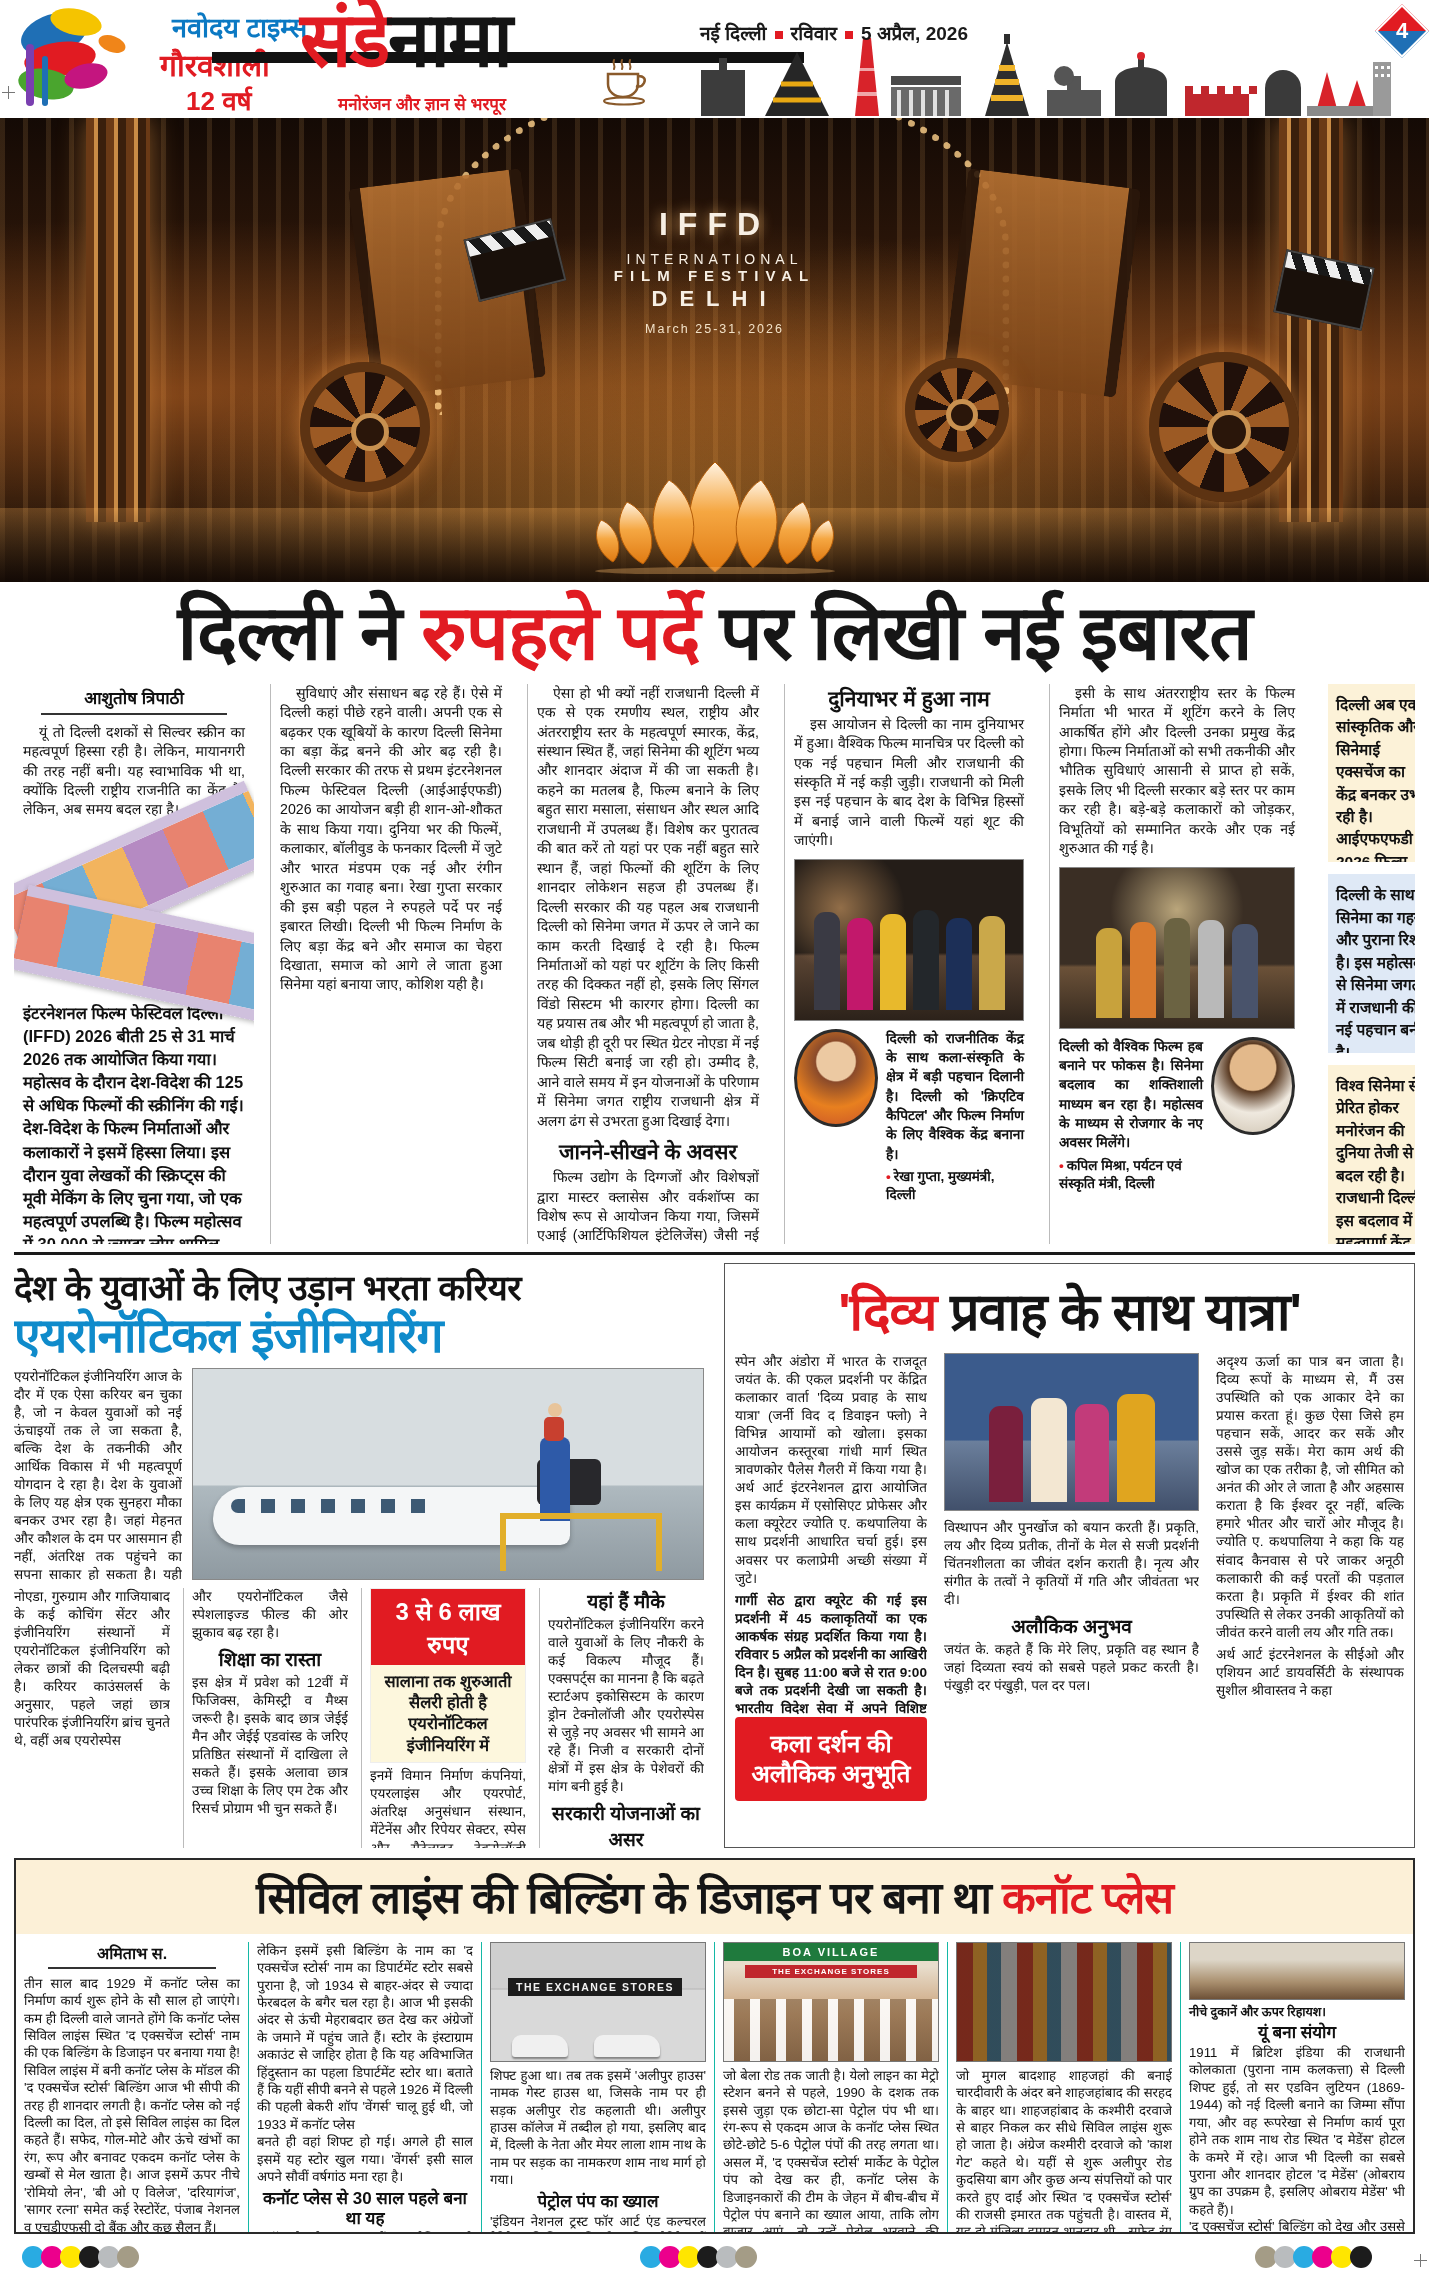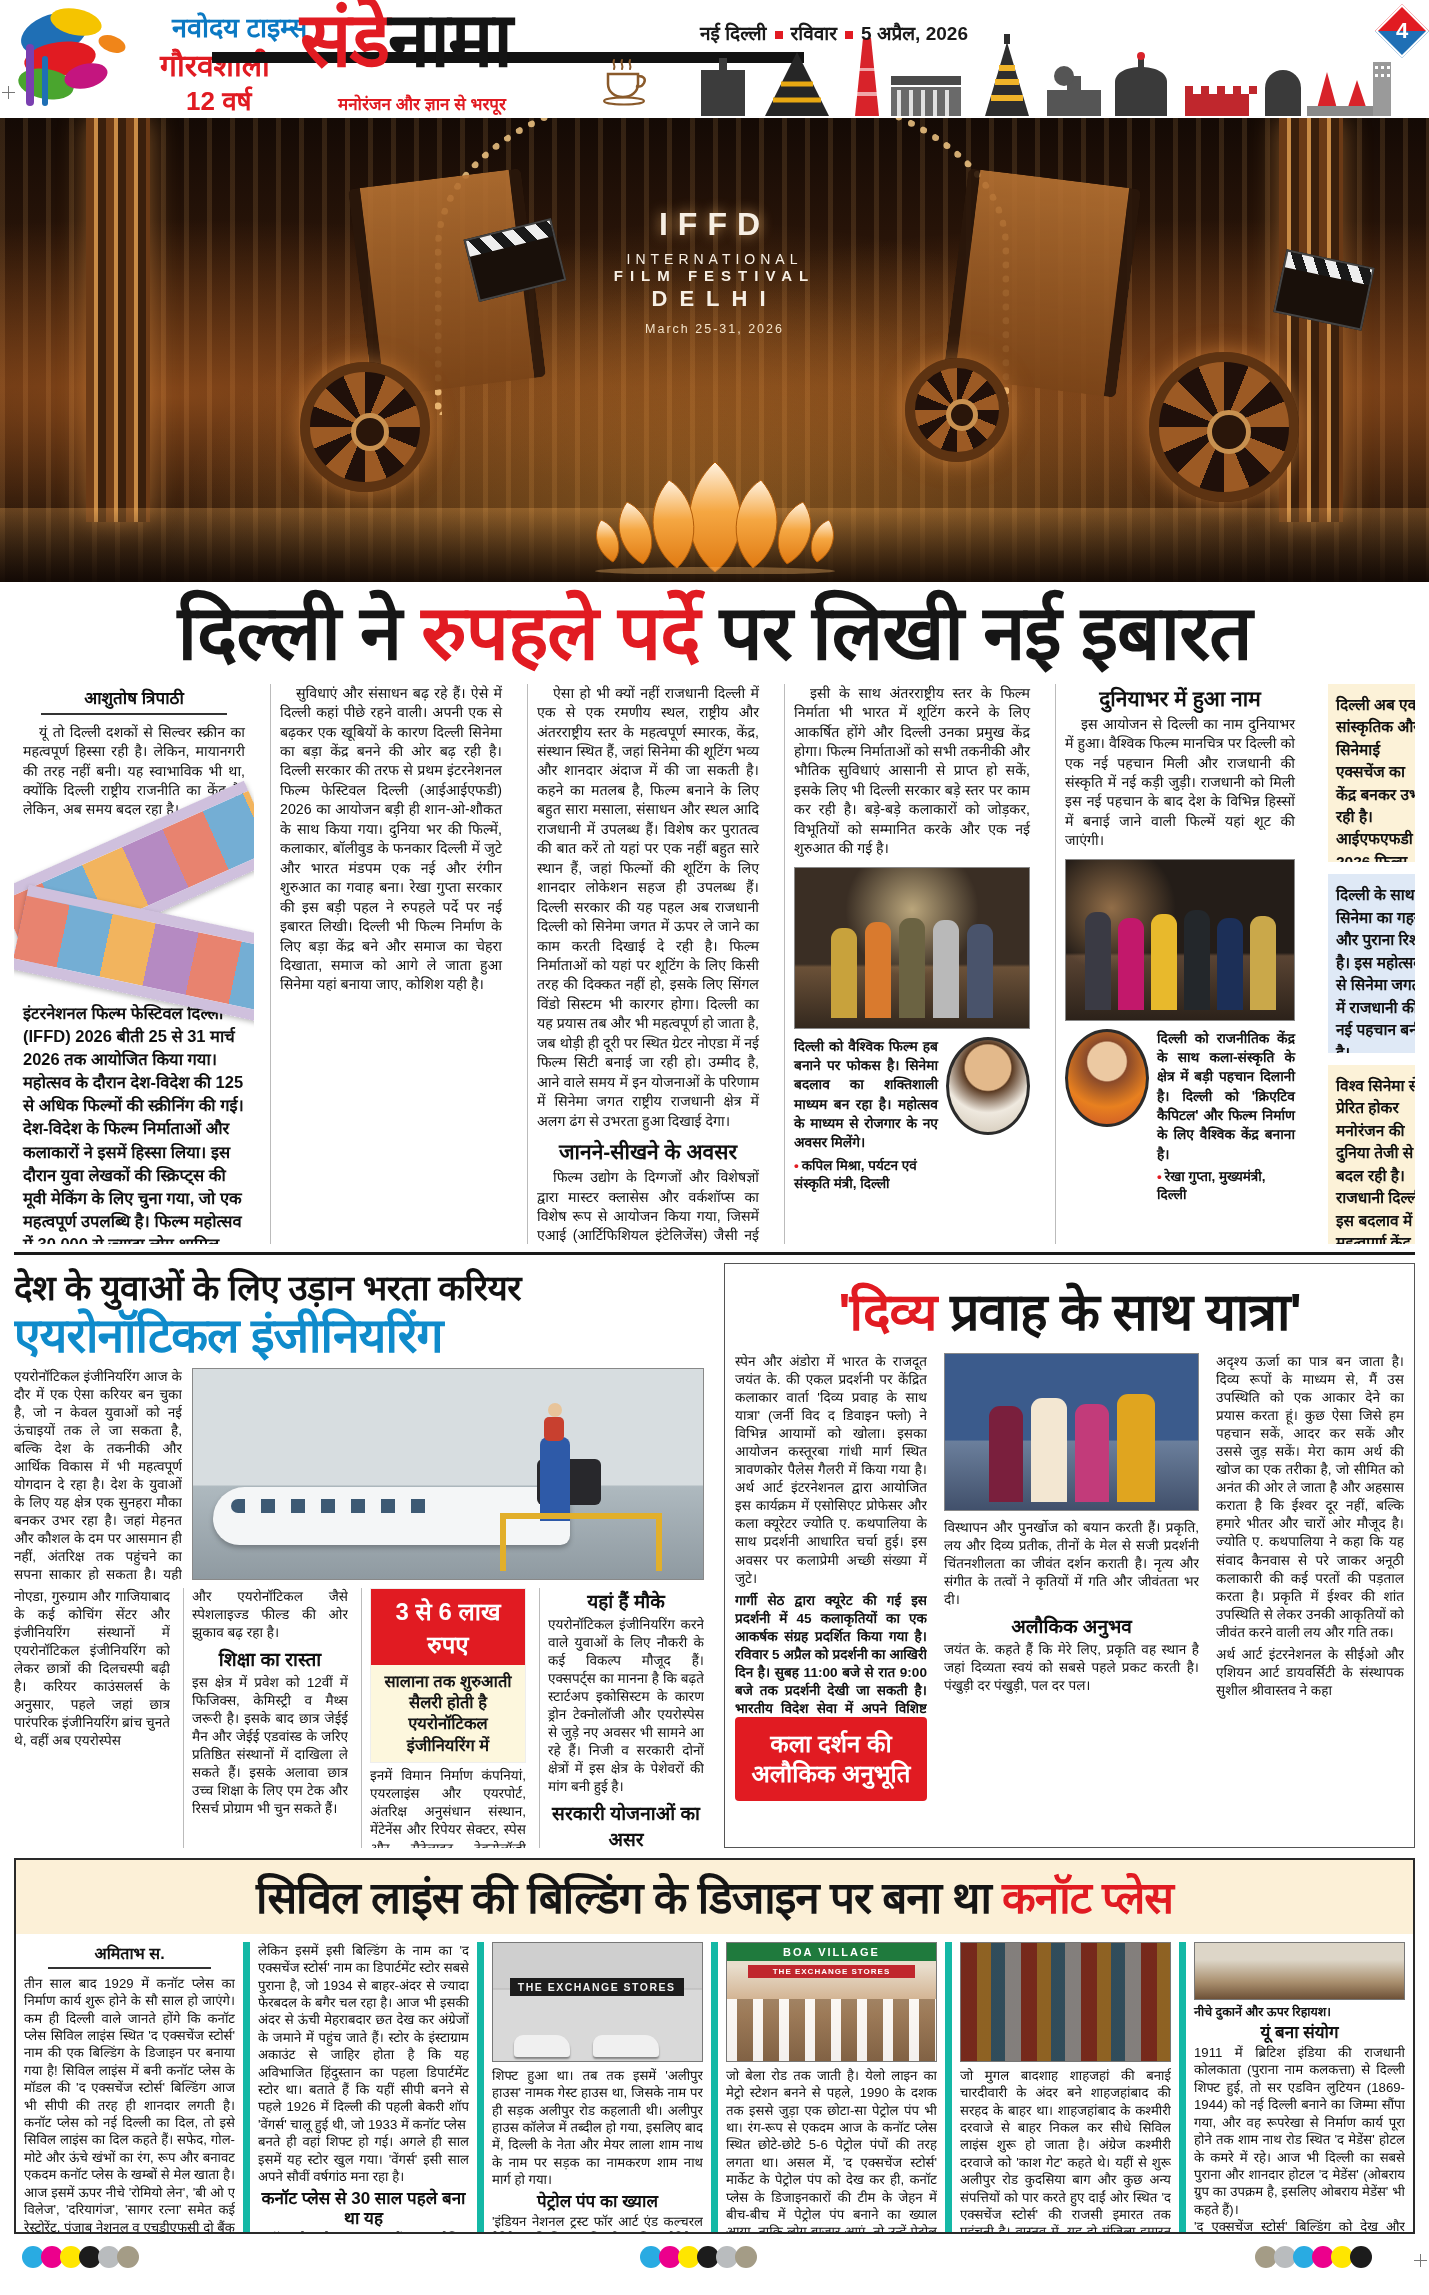--- a/index.html
+++ b/index.html
@@ -140,21 +140,21 @@
   .art-callout{position:absolute;left:0;right:0;bottom:4px;background:#e11b22;color:#fff;
       font-weight:bold;font-size:24px;line-height:1.25;text-align:center;padding:12px 6px;border-radius:4px;}
   .ph-art{height:148px;background:
       linear-gradient(#3b5b8c 55%,#6b7f9c 56%,#41506b);display:flex;align-items:flex-end;justify-content:center;gap:8px;padding-bottom:8px;}
   
   .heritage{margin:10px 14px 0;border:2px solid #2a2a2a;height:372px;overflow:hidden;}
   .h-band{background:#fcf0d7;text-align:center;font-size:44px;font-weight:bold;letter-spacing:-1px;
           padding:6px 4px 8px;color:#151515;white-space:nowrap;overflow:hidden;}
   .h-body{display:flex;gap:8px;padding:8px 8px 4px;height:292px;overflow:hidden;}
   .hcol{flex:1;overflow:hidden;}
-  .hcol + .hcol{border-left:7px solid #14b8a6;padding-left:8px;}
+  .hcol + .hcol{border-left:1px solid #14b8a6;padding-left:8px;}
   .h-byline{font-weight:bold;font-size:16px;text-align:center;border-bottom:2px solid #333;margin:0 24px 6px;padding-bottom:3px;}
   .ht{font-size:13.2px;line-height:1.32;text-align:justify;}
   .sh3{font-weight:bold;font-size:17px;text-align:center;margin:3px 0 1px;line-height:1.2;}
   .ph-bw{position:relative;height:118px;border:1px solid #777;margin-bottom:5px;overflow:hidden;background:
       linear-gradient(#cfcfcf 38%,#b9b9b9 39%,#d9d9d9 40%),
       repeating-linear-gradient(90deg, rgba(250,250,250,.85) 0 12px, rgba(90,90,90,.55) 12px 17px);}
   .bw-sign{position:absolute;left:8%;top:30%;background:#1c1c1c;color:#f2f2f2;font-weight:bold;
       font-size:10.5px;letter-spacing:1.5px;padding:3px 8px;}
   .bw-car{position:absolute;bottom:4px;width:56px;height:22px;background:#f0f0f0;border-radius:9px 14px 3px 3px;box-shadow:0 2px 2px rgba(0,0,0,.4);}
   .ph-boa{position:relative;height:118px;border:1px solid #777;margin-bottom:5px;overflow:hidden;
@@ -313,56 +313,56 @@
       <div class="standfirst">इंटरनेशनल फिल्म फेस्टिवल दिल्ली (IFFD) 2026 बीती 25 से 31 मार्च 2026 तक आयोजित किया गया। महोत्सव के दौरान देश-विदेश की 125 से अधिक फिल्मों की स्क्रीनिंग की गई। देश-विदेश के फिल्म निर्माताओं और कलाकारों ने इसमें हिस्सा लिया। इस दौरान युवा लेखकों की स्क्रिप्ट्स की मूवी मेकिंग के लिए चुना गया, जो एक महत्वपूर्ण उपलब्धि है। फिल्म महोत्सव में 30,000 से ज्यादा लोग शामिल हुए।</div>
     </div>
     <div class="lcol" style="flex:0 0 222px;">
       <div class="bt ind">सुविधाएं और संसाधन बढ़ रहे हैं। ऐसे में दिल्ली कहां पीछे रहने वाली। अपनी एक से बढ़कर एक खूबियों के कारण दिल्ली सिनेमा का बड़ा केंद्र बनने की ओर बढ़ रही है। दिल्ली सरकार की तरफ से प्रथम इंटरनेशनल फिल्म फेस्टिवल दिल्ली (आईआईएफडी) 2026 का आयोजन बड़ी ही शान-ओ-शौकत के साथ किया गया। दुनिया भर की फिल्में, कलाकार, बॉलीवुड के फनकार दिल्ली में जुटे और भारत मंडपम एक नई और रंगीन शुरुआत का गवाह बना। रेखा गुप्ता सरकार की इस बड़ी पहल ने रुपहले पर्दे पर नई इबारत लिखी। दिल्ली भी फिल्म निर्माण के लिए बड़ा केंद्र बने और समाज का चेहरा दिखाता, समाज को आगे ले जाता हुआ सिनेमा यहां बनाया जाए, कोशिश यही है।</div>
     </div>
     <div class="lcol" style="flex:0 0 222px;">
       <div class="bt ind">ऐसा हो भी क्यों नहीं राजधानी दिल्ली में एक से एक रमणीय स्थल, राष्ट्रीय और अंतरराष्ट्रीय स्तर के महत्वपूर्ण स्मारक, केंद्र, संस्थान स्थित हैं, जहां सिनेमा की शूटिंग भव्य और शानदार अंदाज में की जा सकती है। कहने का मतलब है, फिल्म बनाने के लिए बहुत सारा मसाला, संसाधन और स्थल आदि राजधानी में उपलब्ध हैं। विशेष कर पुरातत्व की बात करें तो यहां पर एक नहीं बहुत सारे स्थान हैं, जहां फिल्मों की शूटिंग के लिए शानदार लोकेशन सहज ही उपलब्ध हैं। दिल्ली सरकार की यह पहल अब राजधानी दिल्ली को सिनेमा जगत में ऊपर ले जाने का काम करती दिखाई दे रही है। फिल्म निर्माताओं को यहां पर शूटिंग के लिए किसी तरह की दिक्कत नहीं हो, इसके लिए सिंगल विंडो सिस्टम भी कारगर होगा। दिल्ली का यह प्रयास तब और भी महत्वपूर्ण हो जाता है, जब थोड़ी ही दूरी पर स्थित ग्रेटर नोएडा में नई फिल्म सिटी बनाई जा रही हो। उम्मीद है, आने वाले समय में इन योजनाओं के परिणाम में सिनेमा जगत राष्ट्रीय राजधानी क्षेत्र में अलग ढंग से उभरता हुआ दिखाई देगा।</div>
       <div class="sh">जानने-सीखने के अवसर</div>
       <div class="bt ind">फिल्म उद्योग के दिग्गजों और विशेषज्ञों द्वारा मास्टर क्लासेस और वर्कशॉप्स का विशेष रूप से आयोजन किया गया, जिसमें एआई (आर्टिफिशियल इंटेलिजेंस) जैसी नई तकनीकों और सिनेमा की संभावनाओं पर बात की गई।</div>
     </div>
-    <div class="lcol" style="flex:0 0 236px;">
-      <div class="bt ind">इसी के साथ अंतरराष्ट्रीय स्तर के फिल्म निर्माता भी भारत में शूटिंग करने के लिए आकर्षित होंगे और दिल्ली उनका प्रमुख केंद्र होगा। फिल्म निर्माताओं को सभी तकनीकी और भौतिक सुविधाएं आसानी से प्राप्त हो सकें, इसके लिए भी दिल्ली सरकार बड़े स्तर पर काम कर रही है। बड़े-बड़े कलाकारों को जोड़कर, विभूतियों को सम्मानित करके और एक नई शुरुआत की गई है।</div>
-      <div class="news-photo ph-lamp">
-        <div class="fig" style="background:#c8a23c;height:90px;"></div>
-        <div class="fig" style="background:#d97a2e;height:96px;"></div>
-        <div class="fig" style="background:#6b6342;height:100px;"></div>
-        <div class="fig" style="background:#b9b9b9;height:98px;"></div>
-        <div class="fig" style="background:#49536b;height:94px;"></div>
-      </div>
-      <div class="quote">
-        <div>
-          <div class="qtext">दिल्ली को वैश्विक फिल्म हब बनाने पर फोकस है। सिनेमा बदलाव का शक्तिशाली माध्यम बन रहा है। महोत्सव के माध्यम से रोजगार के नए अवसर मिलेंगे।</div>
-          <div class="qattr"><span class="qb">•</span><span>कपिल मिश्रा, पर्यटन एवं संस्कृति मंत्री, दिल्ली</span></div>
-        </div>
-        <div class="qphoto" style="background:radial-gradient(circle at 50% 30%,#e3b98b 30%,#5a3a22 32%,#efe9df 60%,#cfc4b2);"></div>
-      </div>
-    </div>
     <div class="lcol" style="flex:0 0 230px;">
       <div class="sh" style="margin-top:0;">दुनियाभर में हुआ नाम</div>
       <div class="bt ind">इस आयोजन से दिल्ली का नाम दुनियाभर में हुआ। वैश्विक फिल्म मानचित्र पर दिल्ली को एक नई पहचान मिली और राजधानी की संस्कृति में नई कड़ी जुड़ी। राजधानी को मिली इस नई पहचान के बाद देश के विभिन्न हिस्सों में बनाई जाने वाली फिल्में यहां शूट की जाएंगी।</div>
       <div class="news-photo ph-guests">
         <div class="fig" style="background:#3a3a44;height:98px;"></div>
         <div class="fig" style="background:#c2186b;"></div>
         <div class="fig" style="background:#e8b92c;height:96px;"></div>
         <div class="fig" style="background:#23272b;height:100px;"></div>
         <div class="fig" style="background:#1c2f57;"></div>
         <div class="fig" style="background:#caa84a;height:94px;"></div>
       </div>
       <div class="quote">
         <div class="qphoto" style="background:radial-gradient(circle at 50% 32%,#ecc9a2 26%,#8a4a2a 28%,#e8801f 62%,#c8522a);"></div>
         <div>
           <div class="qtext">दिल्ली को राजनीतिक केंद्र के साथ कला-संस्कृति के क्षेत्र में बड़ी पहचान दिलानी है। दिल्ली को 'क्रिएटिव कैपिटल' और फिल्म निर्माण के लिए वैश्विक केंद्र बनाना है।</div>
           <div class="qattr"><span class="qb">•</span><span>रेखा गुप्ता, मुख्यमंत्री, दिल्ली</span></div>
         </div>
       </div>
     </div>
+    <div class="lcol" style="flex:0 0 236px;">
+      <div class="bt ind">इसी के साथ अंतरराष्ट्रीय स्तर के फिल्म निर्माता भी भारत में शूटिंग करने के लिए आकर्षित होंगे और दिल्ली उनका प्रमुख केंद्र होगा। फिल्म निर्माताओं को सभी तकनीकी और भौतिक सुविधाएं आसानी से प्राप्त हो सकें, इसके लिए भी दिल्ली सरकार बड़े स्तर पर काम कर रही है। बड़े-बड़े कलाकारों को जोड़कर, विभूतियों को सम्मानित करके और एक नई शुरुआत की गई है।</div>
+      <div class="news-photo ph-lamp">
+        <div class="fig" style="background:#c8a23c;height:90px;"></div>
+        <div class="fig" style="background:#d97a2e;height:96px;"></div>
+        <div class="fig" style="background:#6b6342;height:100px;"></div>
+        <div class="fig" style="background:#b9b9b9;height:98px;"></div>
+        <div class="fig" style="background:#49536b;height:94px;"></div>
+      </div>
+      <div class="quote">
+        <div>
+          <div class="qtext">दिल्ली को वैश्विक फिल्म हब बनाने पर फोकस है। सिनेमा बदलाव का शक्तिशाली माध्यम बन रहा है। महोत्सव के माध्यम से रोजगार के नए अवसर मिलेंगे।</div>
+          <div class="qattr"><span class="qb">•</span><span>कपिल मिश्रा, पर्यटन एवं संस्कृति मंत्री, दिल्ली</span></div>
+        </div>
+        <div class="qphoto" style="background:radial-gradient(circle at 50% 30%,#e3b98b 30%,#5a3a22 32%,#efe9df 60%,#cfc4b2);"></div>
+      </div>
+    </div>
     <div class="l-sidebar">
       <div class="sq cream">
         <div class="sq-text">दिल्ली अब एक सांस्कृतिक और सिनेमाई एक्सचेंज का केंद्र बनकर उभर रही है। आईएफएफडी 2026 फिल्म इंडस्ट्री के लिए बड़ा उत्सव बना।</div>
         <div class="sq-right">
           <div class="oval" style="background:radial-gradient(circle at 50% 30%,#f0d8be 34%,#6b4a32 36%,#e8cfd4 70%,#caa6ae);"></div>
           <div class="sq-name">कंगना रनौत</div>
         </div>
       </div>
       <div class="sq blue">
         <div class="sq-text">दिल्ली के साथ सिनेमा का गहरा और पुराना रिश्ता है। इस महोत्सव से सिनेमा जगत में राजधानी की नई पहचान बनी है।</div>

